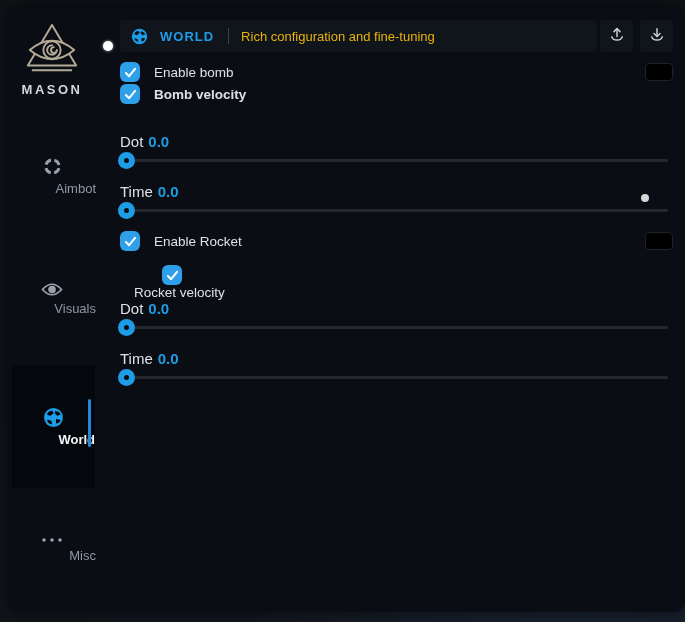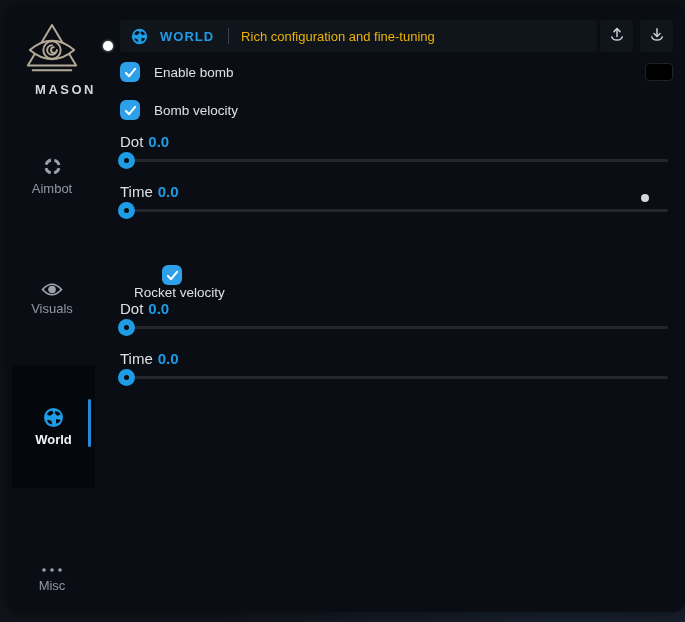--- a/index.html
+++ b/index.html
@@ -9,24 +9,24 @@
     background:radial-gradient(120% 90% at 85% 110%, #1b2636 0%, #12161d 45%, #0f1317 100%);
     position:relative; overflow:hidden;
   }
   #window {
     position:absolute; left:8px; top:6px; width:677px; height:606px;
     background:#0a0e14; border-radius:10px 10px 10px 10px;
     box-shadow:0 0 18px rgba(0,0,0,.6);
   }
   
   .sidebar { position:absolute; left:0; top:0; width:104px; height:100%; }
-  .logo-block { position:absolute; left:0; top:16px; width:88px; text-align:right; }
+  .logo-block { position:absolute; left:0; top:16px; width:88px; text-align:center; }
   .logo-block svg { display:block; margin:0 auto; }
   .logo-title { margin-top:4px; font-size:13px; font-weight:700; letter-spacing:2.5px; color:#d3d6da; }
-  .nav-item { position:absolute; left:0; width:88px; text-align:center; cursor:pointer; }
+  .nav-item { position:absolute; left:0; width:88px; text-align:right; cursor:pointer; }
   .nav-item .nav-icon { display:flex; justify-content:center; }
   .nav-label { margin-top:4px; font-size:13px; color:#8f99a3; }
   .nav-item.active-box {
     left:4px; width:83px; height:123px; background:#04070b; border-radius:3px;
   }
   .nav-item.active-box .nav-icon { margin-top:42px; }
   .nav-item.active-box .nav-label { color:#f2f4f6; font-weight:600; }
   .active-bar { position:absolute; right:4px; top:34px; width:3px; height:48px; background:#2488d8; border-radius:2px; }
   
   .header-bar {
@@ -115,21 +115,21 @@
       <span class="nav-icon">
         <svg width="21" height="21" viewBox="0 0 20 20">
           <circle cx="10" cy="10" r="9" fill="#1f9ce6"></circle>
           <path fill="#04070b" d="M4 6.2 q2.6-3.4 5-2.4 l1.2 2.2 -3.4 2.4 -2.4-.8z M11.6 3.8 q4 .4 5.2 3.4 l-3.2 1.2 -2.4-2.4z M4.6 12.2 l3.2 1 1 3.2 q-3.8-.4-4.8-3.4z M12.4 11.4 l4.4 1 q-1.2 3.2-4.4 3.4z"></path>
         </svg>
       </span>
       <div class="nav-label">World</div>
       <div class="active-bar"></div>
     </div>
 
-    <div class="nav-item" style="top:560px;">
+    <div class="nav-item" style="top:530px;">
       <span class="nav-icon">
         <svg width="24" height="8" viewBox="0 0 24 8" fill="#9aa3ad">
           <circle cx="4" cy="4" r="1.8"></circle>
             <circle cx="12" cy="4" r="1.8"></circle>
             <circle cx="20" cy="4" r="1.8"></circle>
         </svg>
       </span>
       <div class="nav-label">Misc</div>
     </div>
   </div>
@@ -168,21 +168,21 @@
   <div class="row" style="top:56px; width:548px;">
     <span class="checkbox">
       <svg width="13" height="11" viewBox="0 0 14 12" fill="none" stroke="#fff" stroke-width="2.2" stroke-linecap="round" stroke-linejoin="round">
           <path d="M2 6.5 L5.5 10 L12 2"></path>
         </svg>
     </span>
     <span class="row-label">Enable bomb</span>
     <span class="swatch"></span>
   </div>
 
-  <div class="row" style="top:94px;">
+  <div class="row" style="top:78px;font-weight:bold;">
     <span class="checkbox">
       <svg width="13" height="11" viewBox="0 0 14 12" fill="none" stroke="#fff" stroke-width="2.2" stroke-linecap="round" stroke-linejoin="round">
           <path d="M2 6.5 L5.5 10 L12 2"></path>
         </svg>
     </span>
     <span class="row-label">Bomb velocity</span>
   </div>
 
   <div class="slider-label" style="top:127px;">
     <span>Dot</span><span class="val">0.0</span>
@@ -191,20 +191,29 @@
     <div class="slider-thumb"></div>
   </div>
 
   <div class="slider-label" style="top:177px;">
     <span>Time</span><span class="val">0.0</span>
   </div>
   <div class="slider-track" style="top:203px;">
     <div class="slider-thumb"></div>
   </div>
 
+  <div class="row" style="top:225px; width:548px;">
+    <span class="checkbox">
+      <svg width="13" height="11" viewBox="0 0 14 12" fill="none" stroke="#fff" stroke-width="2.2" stroke-linecap="round" stroke-linejoin="round">
+          <path d="M2 6.5 L5.5 10 L12 2"></path>
+        </svg>
+    </span>
+    <span class="row-label">Enable Rocket</span>
+    <span class="swatch"></span>
+  </div>
 
   <div class="row" style="top:259px;flex-direction:column;">
     <span class="checkbox">
       <svg width="13" height="11" viewBox="0 0 14 12" fill="none" stroke="#fff" stroke-width="2.2" stroke-linecap="round" stroke-linejoin="round">
           <path d="M2 6.5 L5.5 10 L12 2"></path>
         </svg>
     </span>
     <span class="row-label">Rocket velocity</span>
   </div>
 

